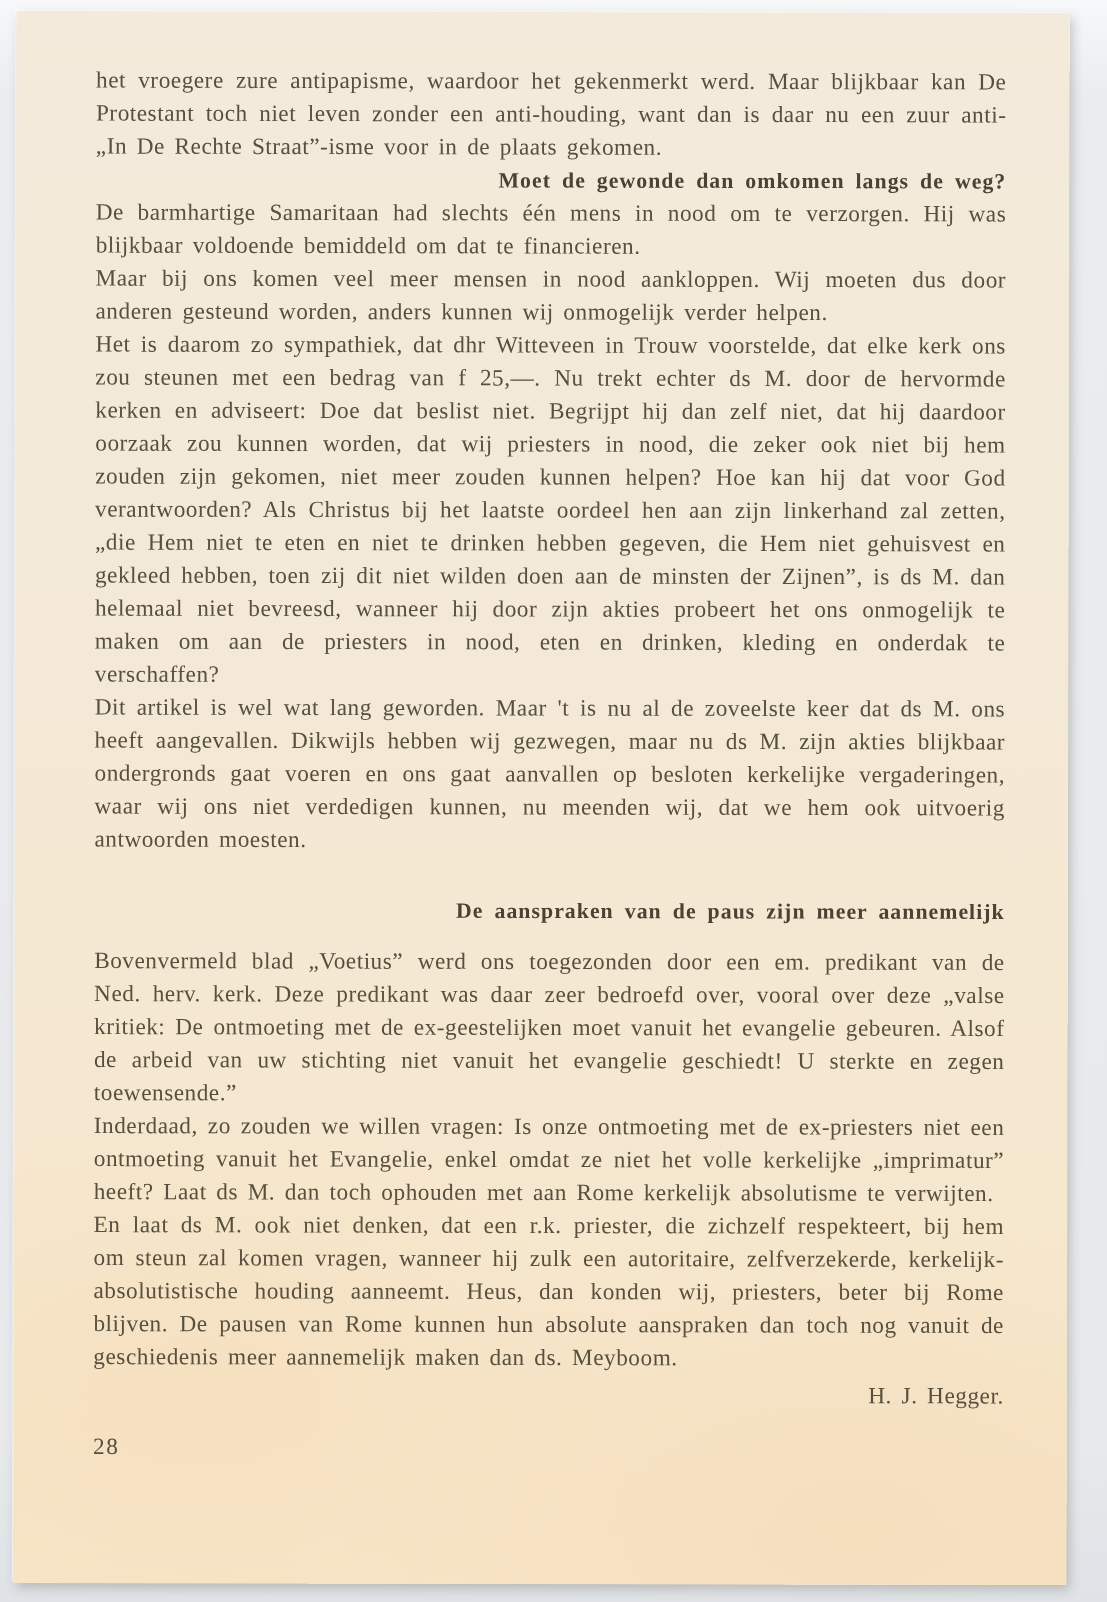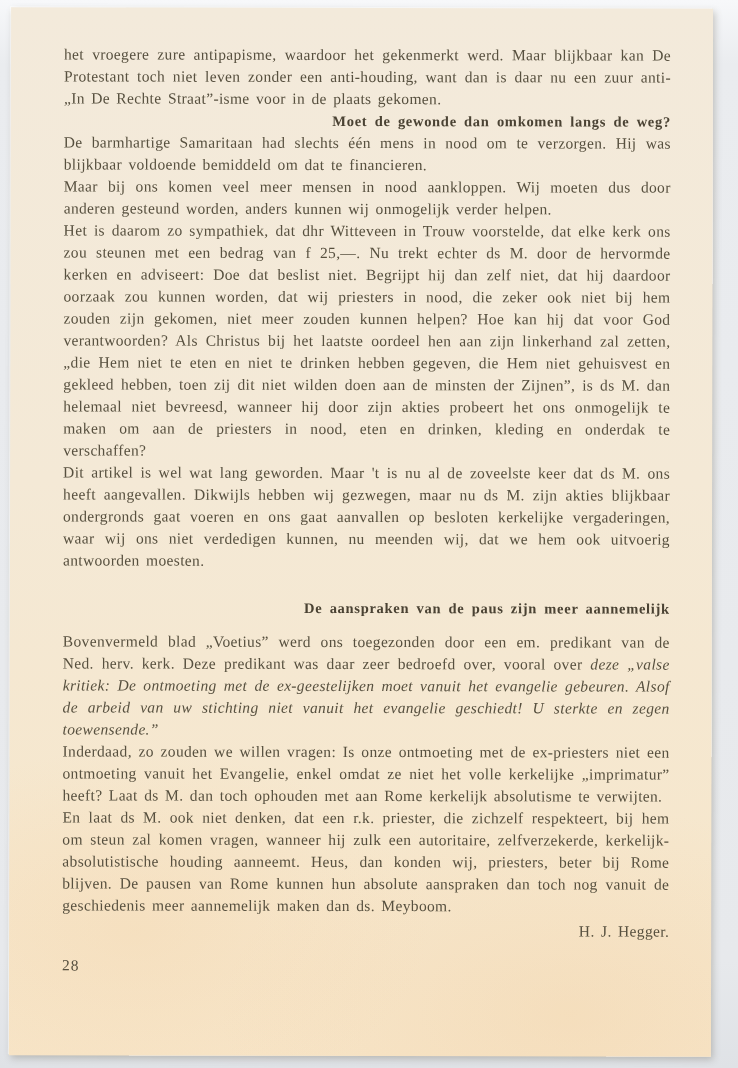--- a/index.html
+++ b/index.html
@@ -46,21 +46,21 @@
   .section-heading {
     font-size: 14.5px;
     font-weight: bold;
     color: #4a4233;
     text-align: right;
     letter-spacing: 0.7px;
     word-spacing: 3px;
     margin: 24px 0 9px 0;
   }
   .section-heading.second { margin-top: 25px; margin-bottom: 12px; }
-  .italic-seg { font-style: italic; }
+  .italic-seg { }
   .signature {
     text-align: right;
     margin-top: 3px !important;
   }
   .page-number {
     text-align: left;
     margin-top: 13px !important;
     letter-spacing: 1px;
   }
 </style>

